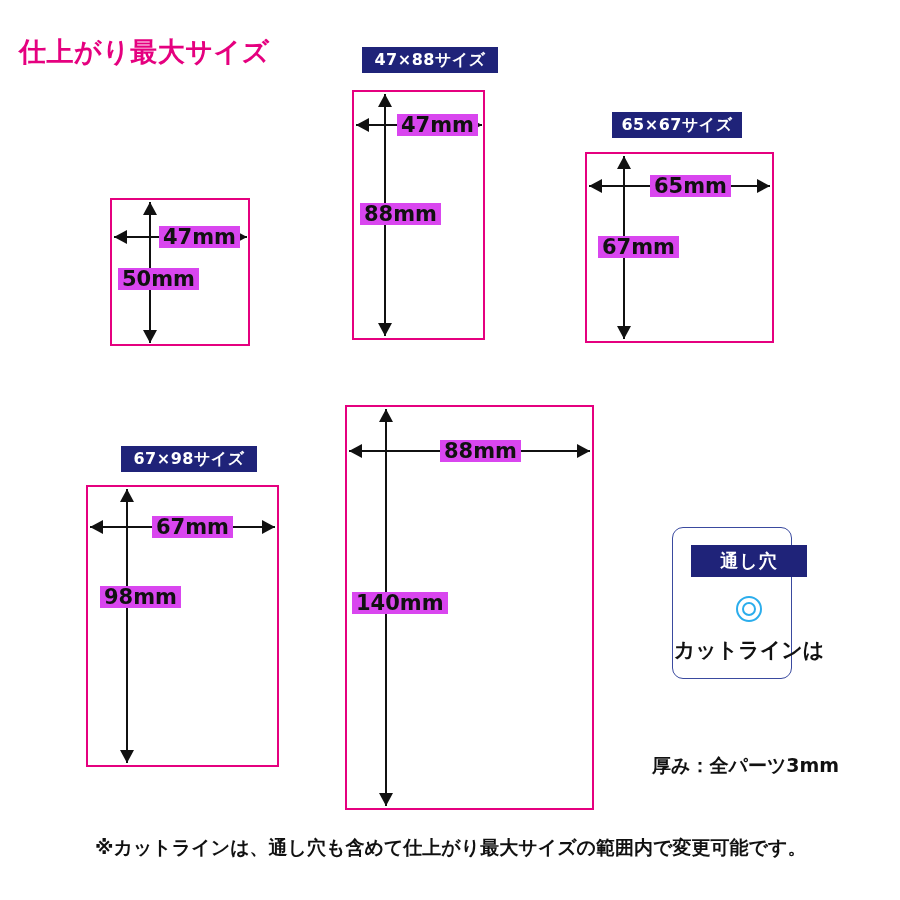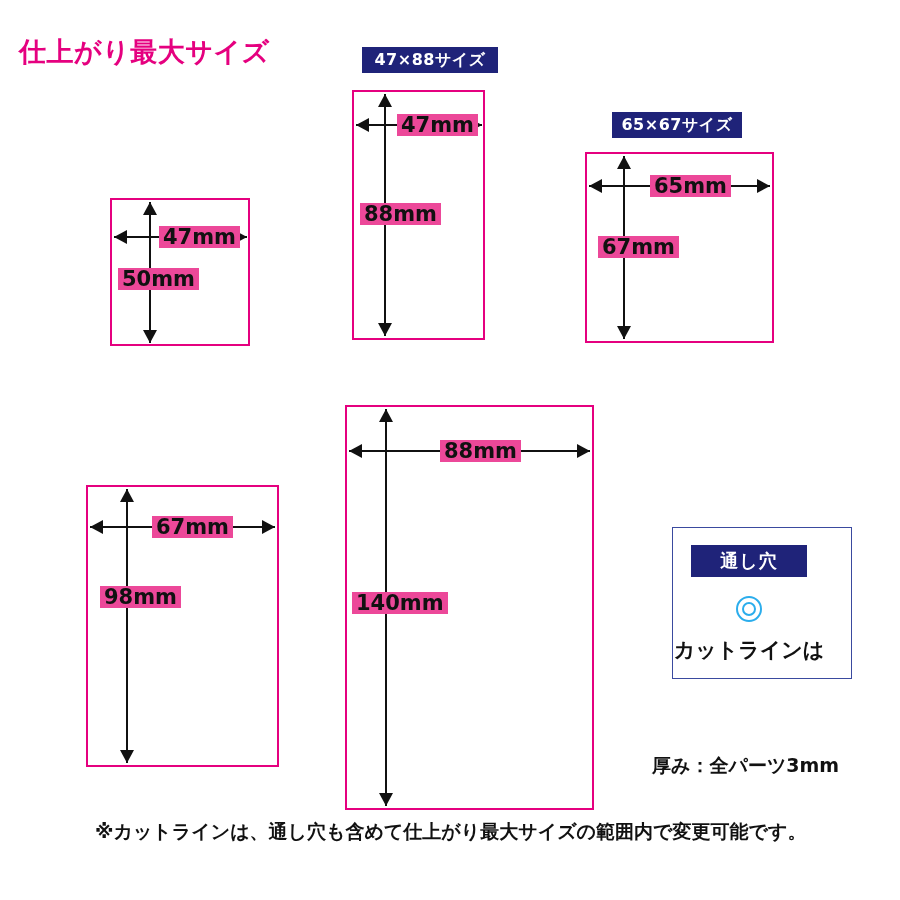--- a/index.html
+++ b/index.html
@@ -113,21 +113,21 @@
     bottom: 0;
     border-top: 13px solid #111111;
   }
 
   
   .dim-label {
     position: absolute;
     font-size: 21px;
     font-weight: bold;
     color: #111111;
-    background: #ec4899;
+    background: #d946ef;
     padding: 0 4px;
     white-space: nowrap;
     line-height: 1.05;
   }
   .dim-label.v-label {
     font-size: 21px;
   }
 
   
   .hole-card {
@@ -176,21 +176,21 @@
   .footnotes {
     position: absolute;
     left: 95px;
     top: 818px;
     font-size: 19px;
     font-weight: bold;
     color: #111111;
     line-height: 1.45;
     white-space: nowrap;
   }
-  .footnote-line { display: block; }
+  .footnote-line { display: block; margin-top: 16px; }
 </style>
 </head>
 <body>
 
 <div id="stage">
 
   <div class="page-title">仕上がり最大サイズ</div>
 
   <div class="size-rect" style="left:110px; top:198px; width:140px; height:148px;"></div>
 
@@ -231,20 +231,21 @@
     <div class="head-r"></div>
   </div>
   <div class="dim-label" style="left:650px; top:175px;">65mm</div>
   <div class="dim-v" style="left:616px; top:156px; width:16px; height:183px;">
     <div class="bar"></div>
     <div class="head-t"></div>
     <div class="head-b"></div>
   </div>
   <div class="dim-label v-label" style="left:598px; top:236px;">67mm</div>
 
+  <div class="size-badge" style="left:121px; top:446px; width:136px;">67×98サイズ</div>
   <div class="size-rect" style="left:86px; top:485px; width:193px; height:282px;"></div>
   <div class="dim-h" style="left:90px; top:519px; width:185px; height:16px;">
     <div class="bar"></div>
     <div class="head-l"></div>
     <div class="head-r"></div>
   </div>
   <div class="dim-label" style="left:152px; top:516px;">67mm</div>
   <div class="dim-v" style="left:119px; top:489px; width:16px; height:274px;">
     <div class="bar"></div>
     <div class="head-t"></div>
@@ -259,21 +260,21 @@
     <div class="head-r"></div>
   </div>
   <div class="dim-label" style="left:440px; top:440px;">88mm</div>
   <div class="dim-v" style="left:378px; top:409px; width:16px; height:397px;">
     <div class="bar"></div>
     <div class="head-t"></div>
     <div class="head-b"></div>
   </div>
   <div class="dim-label v-label" style="left:352px; top:592px;">140mm</div>
 
-  <div class="hole-card" style="left:672px; top:527px; width:180px; height:152px;">
+  <div class="hole-card" style="left:672px; top:527px; width:120px; height:152px;border-radius:11px;">
     <div class="hole-badge" style="left:18px; top:17px; width:116px;">通し穴</div>
 
     <div class="hole-icon" style="left:61px; top:66px;">
       <svg width="30" height="30" viewBox="0 0 30 30" aria-hidden="true">
         <circle cx="15" cy="15" r="12" fill="none" stroke="#2badec" stroke-width="2"></circle>
         <circle cx="15" cy="15" r="6" fill="none" stroke="#2badec" stroke-width="2"></circle>
       </svg>
     </div>
 
     <div class="hole-caption" style="left:0; top:108px; width:152px;">カットラインは</div>

